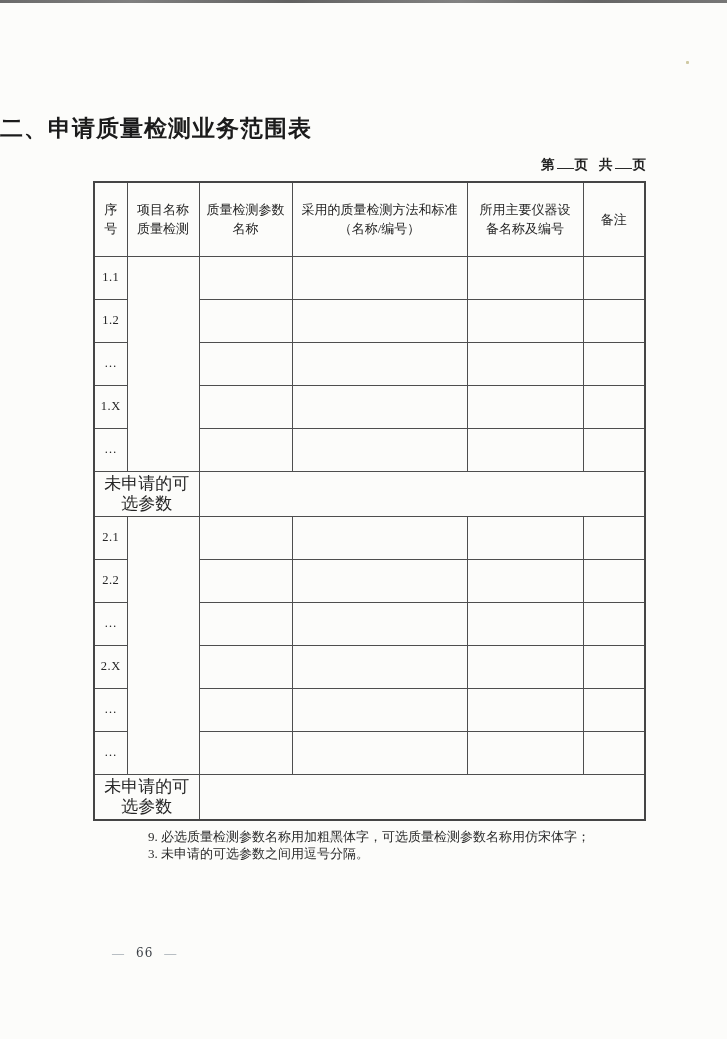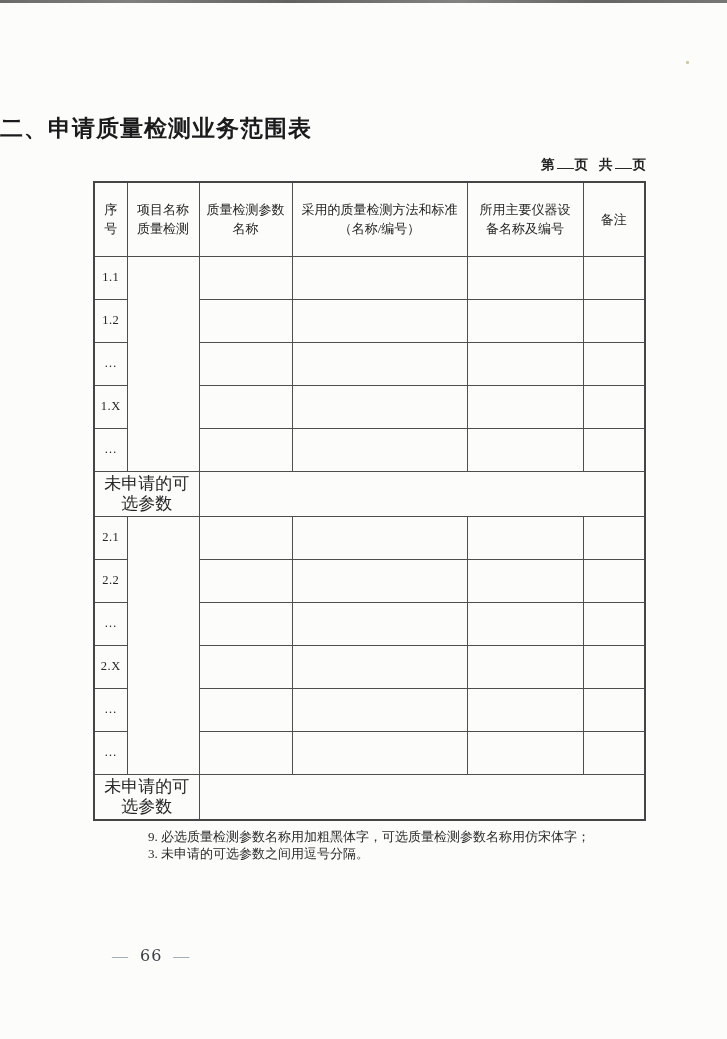--- a/index.html
+++ b/index.html
@@ -52,21 +52,21 @@
   td.optional-label{font-size:17px;line-height:20px;}
   .notes{
     position:absolute;left:93px;top:829px;width:552px;
     font-size:13px;line-height:16.5px;color:#2b2b2b;
   }
   .note-line{white-space:nowrap;}
   .indent-first{padding-left:35px;}
   .indent-rest{padding-left:55px;}
   .page-footer{
     position:absolute;left:101px;top:946px;
-    font-size:16px;color:#3c4046;letter-spacing:1px;white-space:nowrap;
+    font-size:12px;color:#3c4046;letter-spacing:1px;white-space:nowrap;
   }
   .page-footer .dash{color:#97a0a8;margin:0 11px;}
   .page-footer .num{font-family:"DejaVu Serif",serif;}
 </style>
 </head>
 <body>
 
 <div class="page">
 
   <div class="scan-top-edge"></div>

